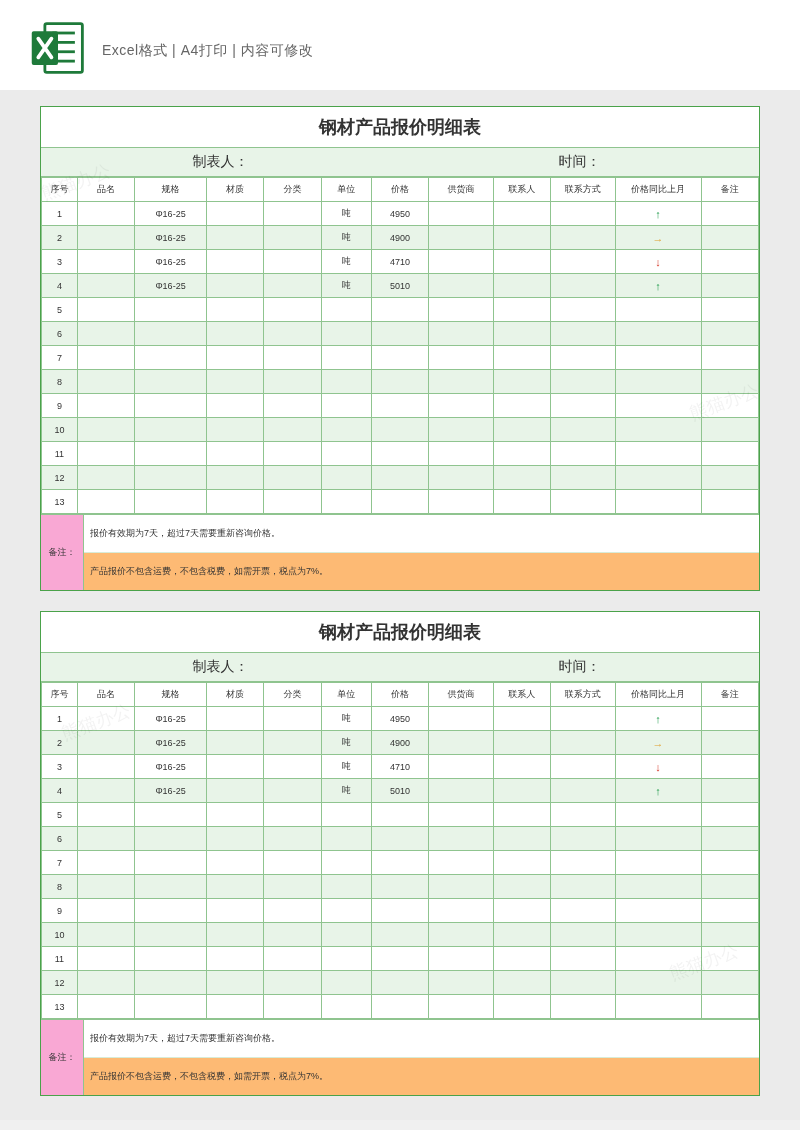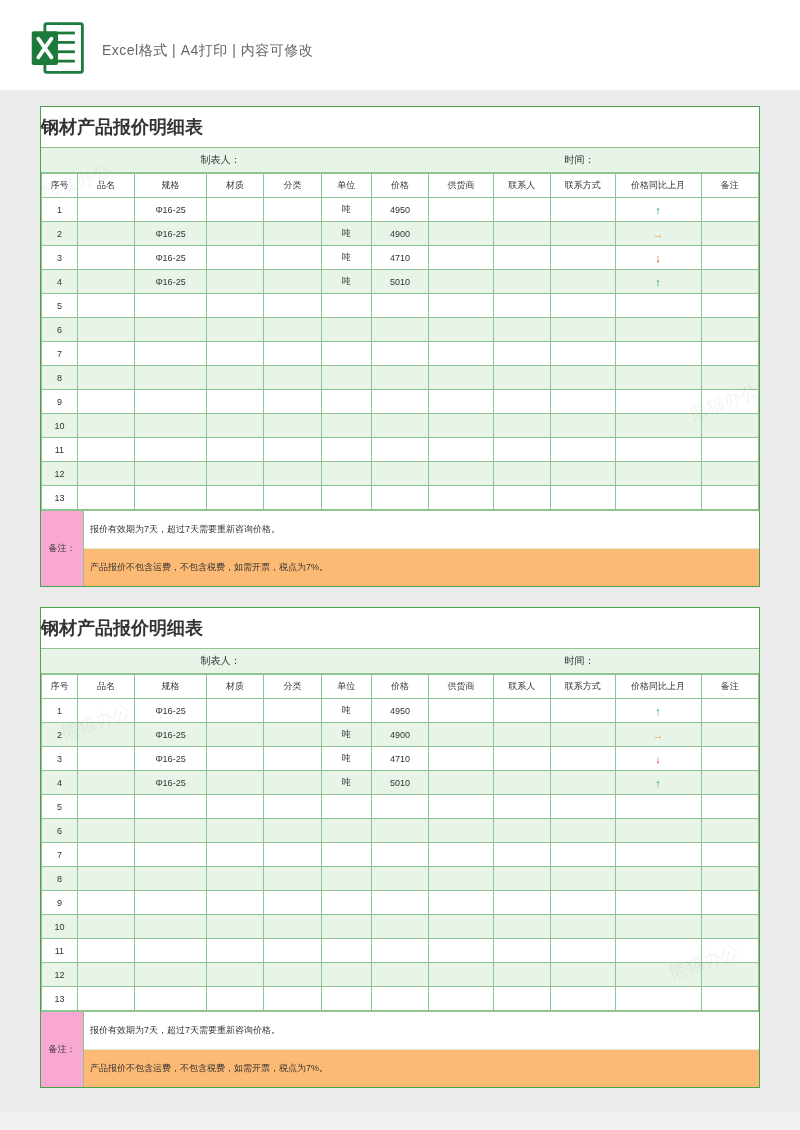--- a/index.html
+++ b/index.html
@@ -40,28 +40,29 @@
     padding: 16px 40px 24px 40px;
   }
   .sheet {
     width: 100%;
     background: #fff;
     border: 1.5px solid #4aa24a;
     margin-bottom: 20px;
   }
   .sheet:last-child { margin-bottom: 0; }
   .sheet-title {
+    text-align: center;
     font-size: 18px;
     font-weight: 700;
     padding: 8px 0;
     border-bottom: 1px solid #8fc48f;
   }
   .meta-row {
     display: flex;
-    font-size: 10px;
+    font-size: 14px;
     border-bottom: 1px solid #8fc48f;
     background: #e8f4e8;
     justify-content: flex-end;
   }
   .meta-cell {
     flex: 1;
     padding: 5px 8px;
     text-align: center;
   }
   table.grid {

